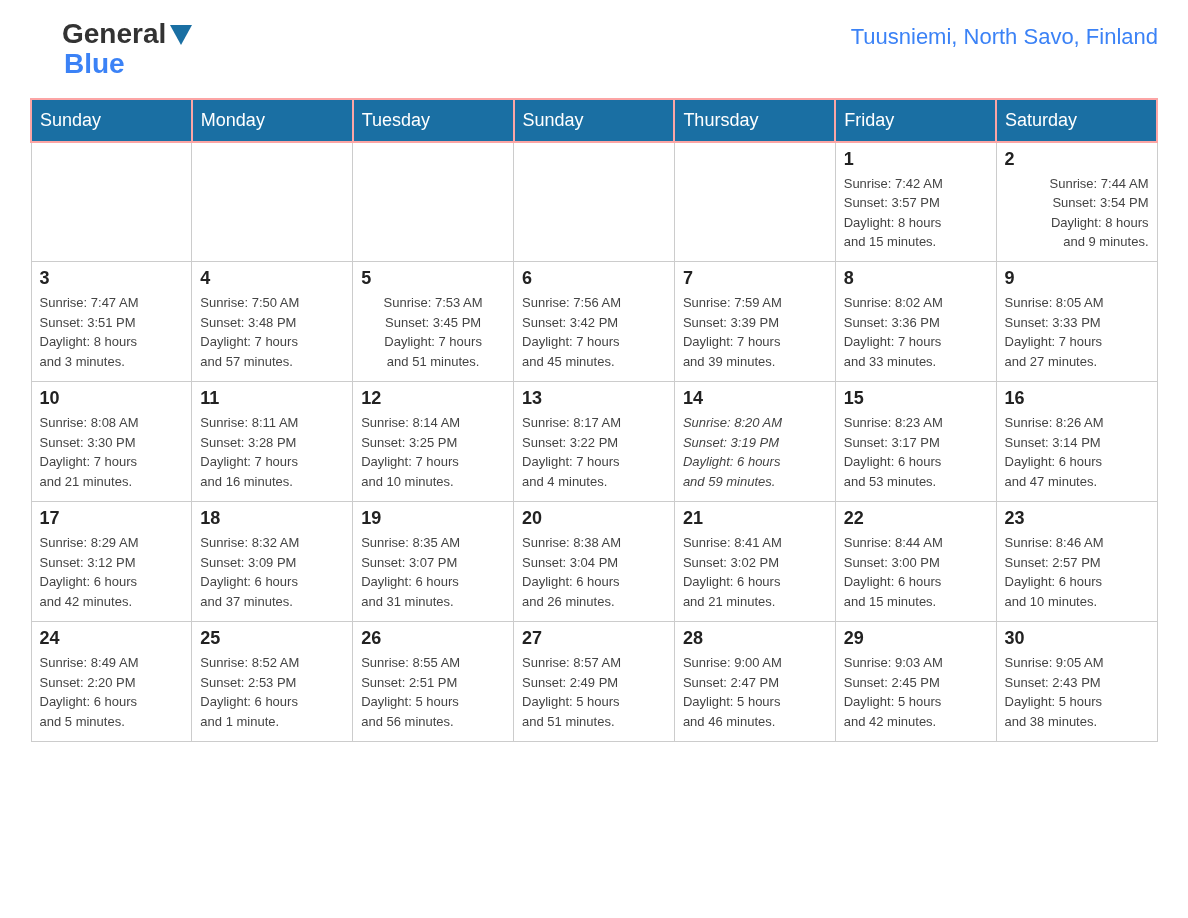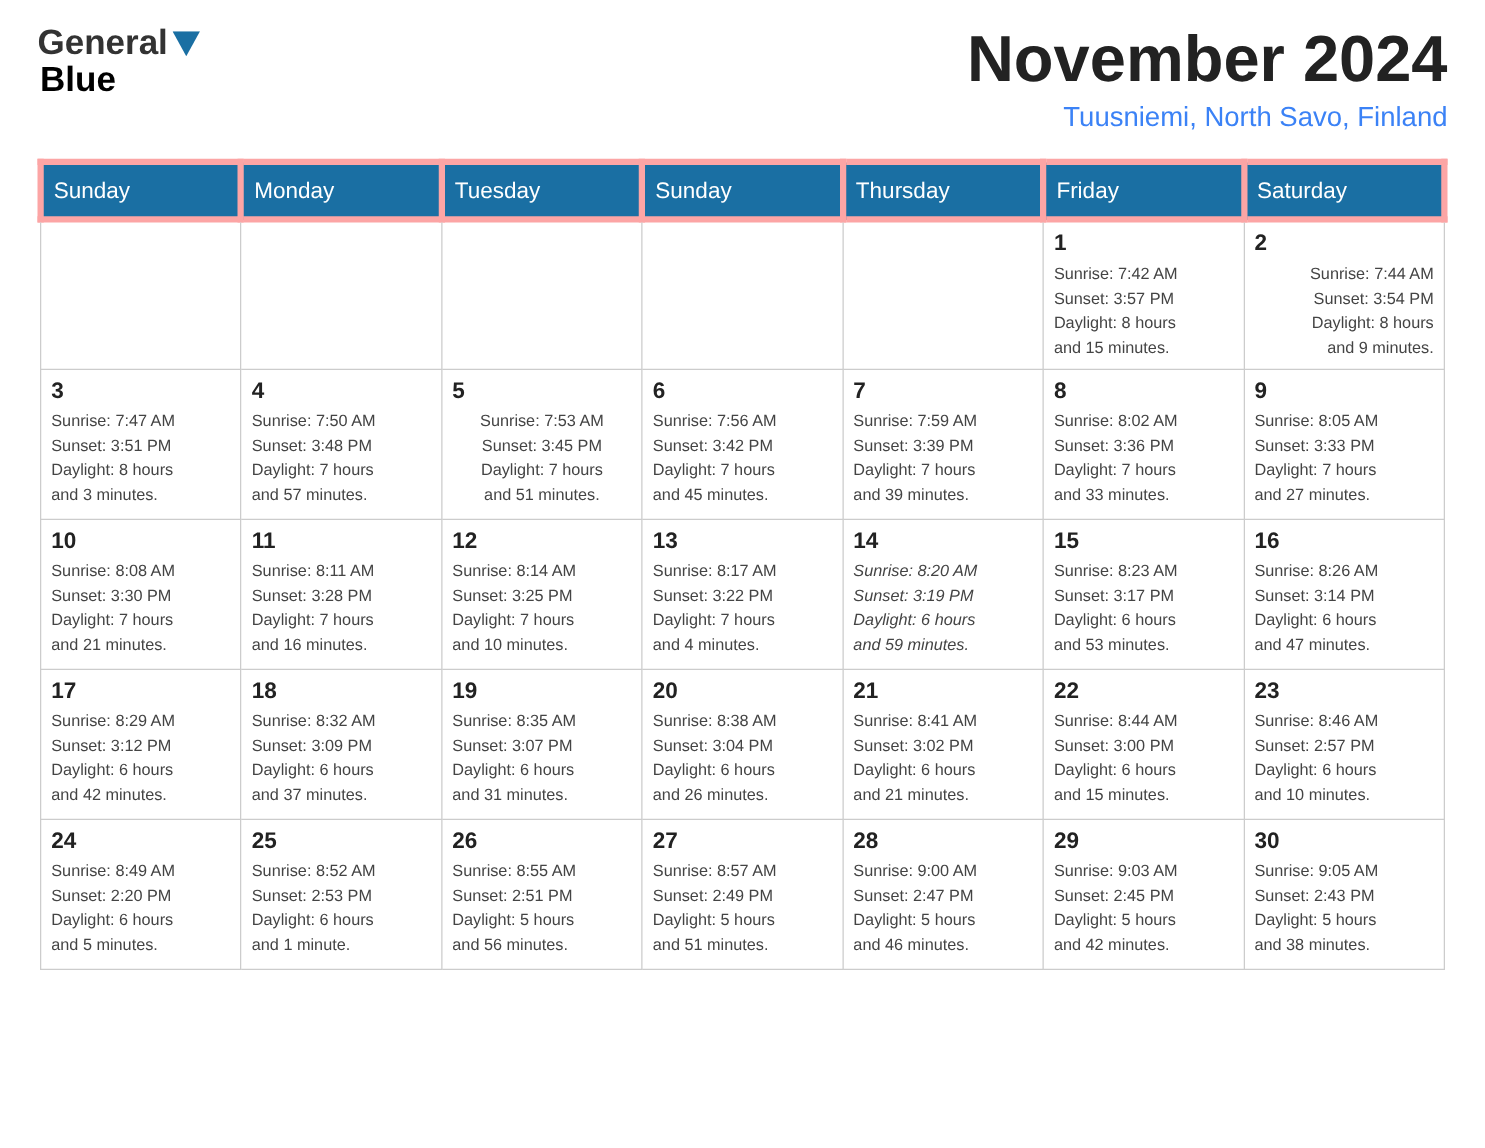--- a/index.html
+++ b/index.html
@@ -13,20 +13,21 @@
     .header {
       display: flex;
       justify-content: space-between;
       align-items: flex-start;
       margin-bottom: 20px;
     }
     .logo {
       display: flex;
       flex-direction: column;
       align-items: flex-end;
+      margin-left: 32px;
     }
     .title-section {
       text-align: right;
     }
     .month-title {
       font-size: 52px;
       font-weight: bold;
       color: #222;
       line-height: 1.1;
     }
@@ -39,21 +40,21 @@
       width: 100%;
       border-collapse: collapse;
     }
     .calendar th {
       background: #1a6fa3;
       color: #fff;
       padding: 10px 8px;
       text-align: left;
       font-size: 18px;
       font-weight: normal;
-      border: 5px solid #fca5a5;
+      border: 2px solid #fca5a5;
     }
     .calendar td {
       border: 1px solid #ccc;
       vertical-align: top;
       padding: 6px 8px;
       width: calc(100% / 7);
       min-height: 100px;
     }
     .day-number {
       font-size: 18px;
@@ -86,26 +87,25 @@
   <div class="logo">
     <div class="logo-wrapper">
       <div class="logo-text-wrapper">
         <span style="font-size:28px;font-weight:bold;color:#333;font-family:Arial;">
           General<span style="display:inline-block;margin-left:4px;vertical-align:middle;">
             <svg width="22" height="20" viewBox="0 0 22 20">
               <polygon points="0,0 22,0 11,20" fill="#1a6fa3"></polygon>
             </svg>
           </span>
         </span>
-        <span style="font-size:28px;font-weight:bold;color:#000000;font-family:Arial;margin-left:2px;">Blue</span>
+        <span style="font-size:28px;font-weight:bold;color:#3b82f6;font-family:Arial;margin-left:2px;">Blue</span>
       </div>
     </div>
   </div>
   <div class="title-section">
-    <div class="month-title">November 2024</div>
     <div class="location">Tuusniemi, North Savo, Finland</div>
   </div>
 </div>
 
 <table class="calendar">
   <thead>
     <tr>
     <th>Sunday</th>
         <th>Monday</th>
         <th>Tuesday</th>

